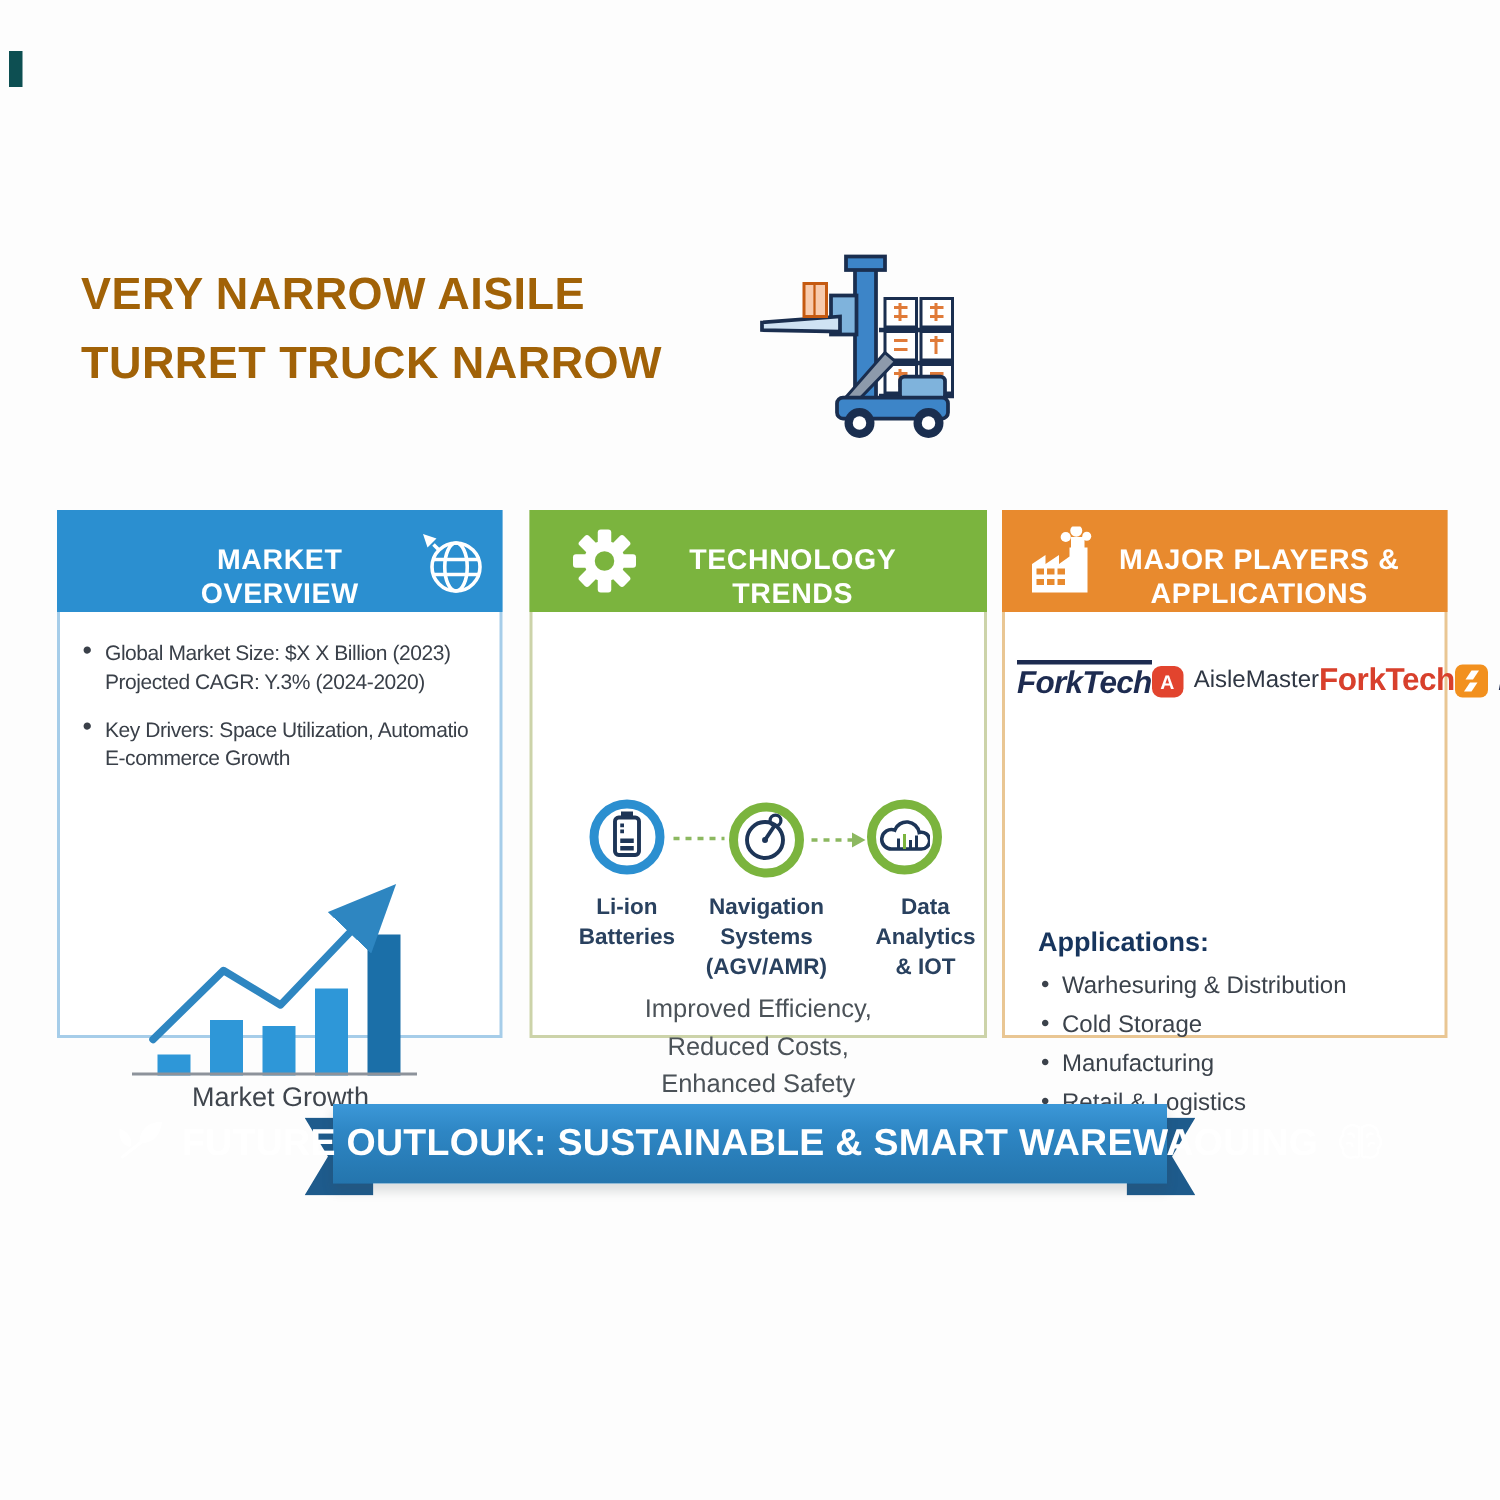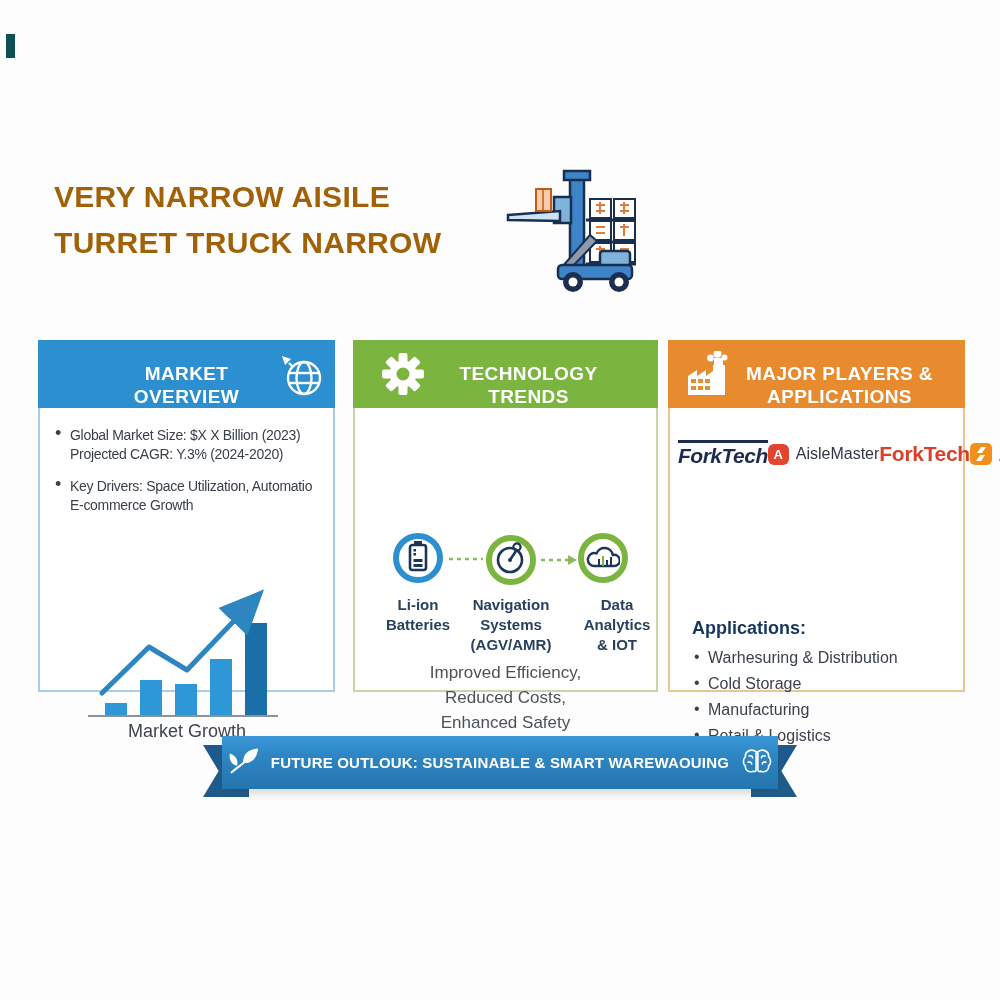--- a/index.html
+++ b/index.html
@@ -81,21 +81,21 @@
   .apps-list li::before{content:"\2022";position:absolute;left:-14px;top:-1px;color:#3b424b;}
 
   
   .banner-fold{position:absolute;top:745px;width:46px;height:52px;background:#1e5b8c;}
   .fold-left{left:203px;clip-path:polygon(0 0,100% 0,100% 100%,0 100%,34% 50%);}
   .fold-right{left:751px;clip-path:polygon(0 0,100% 0,66% 50%,100% 100%,0 100%);}
   .banner-main{position:absolute;left:222px;top:736px;width:556px;height:53px;
     background:linear-gradient(#3c98d8 0%,#2e86c4 35%,#2475ad 100%);
     display:flex;align-items:center;justify-content:center;gap:12px;
     box-shadow:0 5px 7px rgba(60,70,80,.18);}
-  .banner-text{color:#fff;font-weight:bold;font-size:15px;letter-spacing:.2px;white-space:nowrap;}
+  .banner-text{color:#fff;font-weight:bold;font-size:25px;letter-spacing:.2px;white-space:nowrap;}
 </style>
 </head>
 <body>
 
 <div class="corner-mark"></div>
 
 <div class="title-block">
   <div>VERY NARROW AISILE</div>
   <div>TURRET TRUCK NARROW</div>
 </div>

